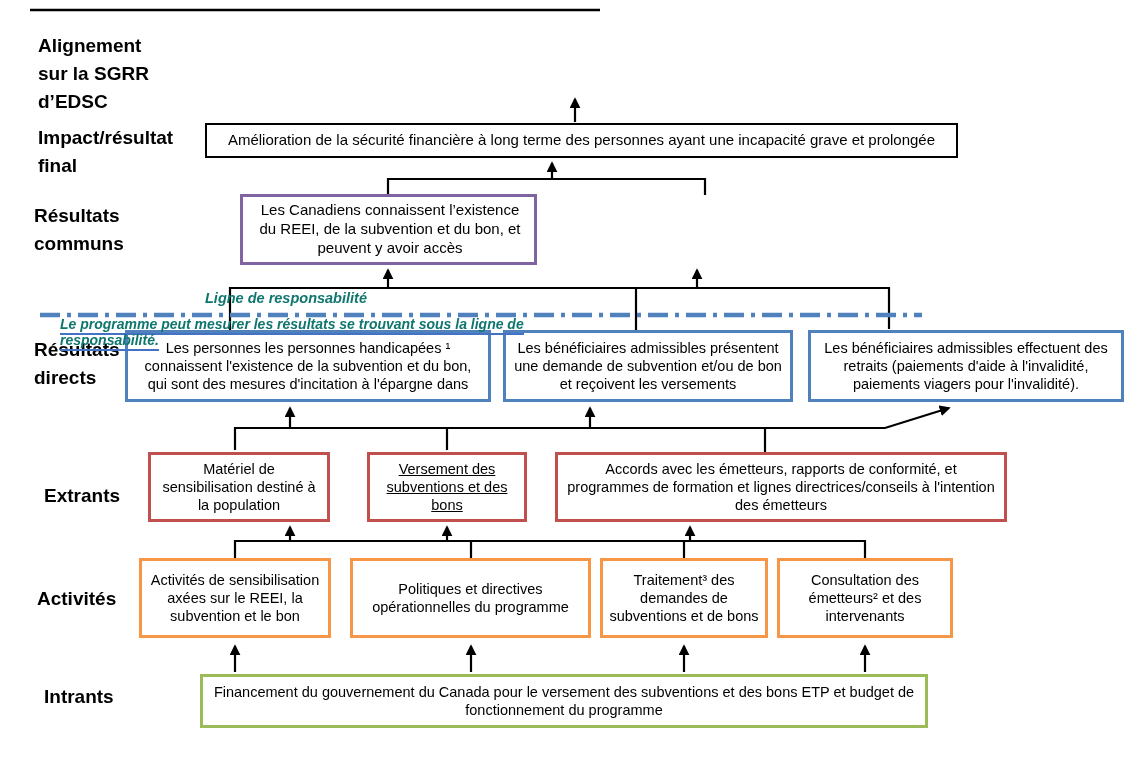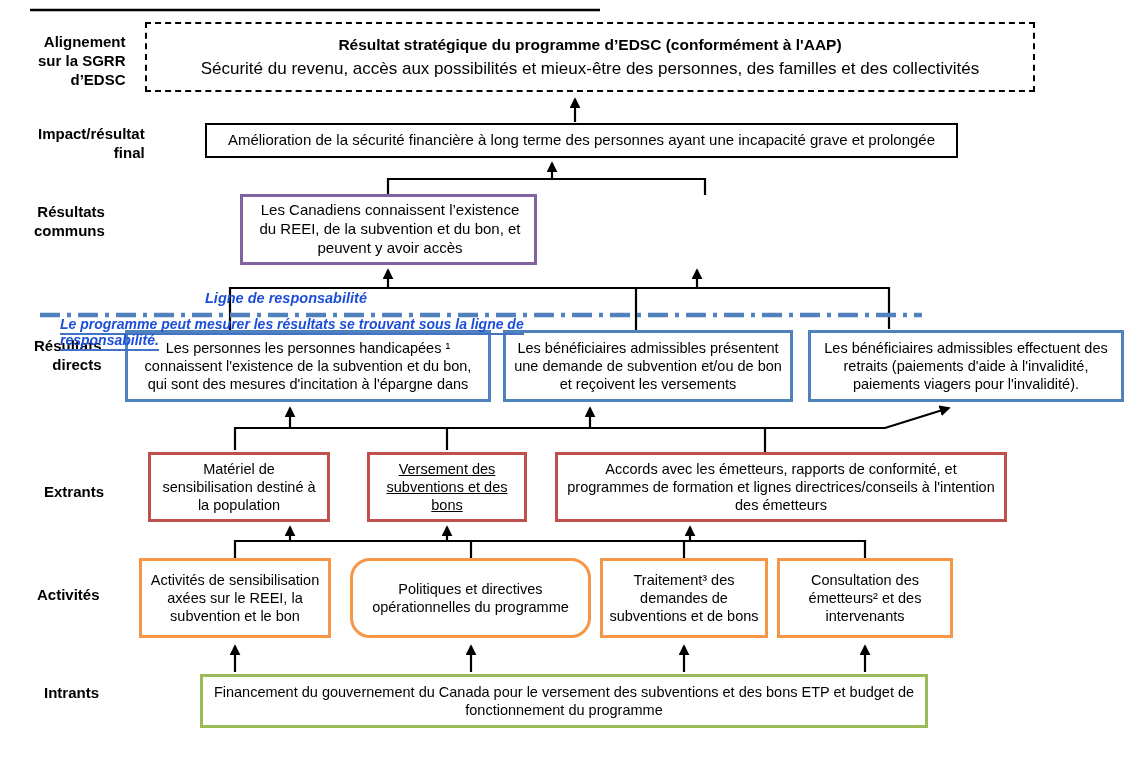--- a/index.html
+++ b/index.html
@@ -1,28 +1,28 @@
 <!DOCTYPE html>
 <html><head>
 <meta charset="utf-8">
 <style>
   html,body{margin:0;padding:0;background:#fff;}
   body{font-family:"Liberation Sans",sans-serif;color:#000;}
   .stage{position:relative;width:1146px;height:757px;background:#fff;overflow:hidden;}
   .stage svg{position:absolute;left:0;top:0;z-index:1;}
-  .lbl{position:absolute;z-index:3;font-weight:bold;font-size:15px;line-height:19px;white-space:pre-line;text-align:right;}
+  .lbl{position:absolute;z-index:3;font-weight:bold;font-size:19px;line-height:28px;white-space:pre-line;}
   .box{position:absolute;z-index:2;background:#fff;display:flex;flex-direction:column;align-items:center;justify-content:center;text-align:center;box-sizing:border-box;line-height:1.25;}
   .bk{border:2px solid #000;}
   .dash{border:2.5px dashed #000;}
   .cb{border:3.5px solid #888;}
   .t1{font-weight:bold;font-size:15.5px;margin-bottom:4px;}
   .t2{font-size:17px;}
   .f15{font-size:15px;padding:2px 8px;}
   .f14{font-size:14.5px;padding:2px 6px;}
-  .redtxt{position:absolute;z-index:4;color:#1d4ed8;font-style:italic;font-weight:bold;}
+  .redtxt{position:absolute;z-index:4;color:#0f766e;font-style:italic;font-weight:bold;}
   .lineLabel{left:205px;top:290px;font-size:14.5px;}
   .noteWrap{left:60px;top:316px;width:560px;text-align:left;font-size:14px;}
   .noteWrap span{border-bottom:2px solid #4472C4;padding-bottom:1px;}
 </style>
 </head>
 <body>
 
 <div class="stage">
 
   <svg width="1146" height="757" viewBox="0 0 1146 757">
@@ -65,40 +65,36 @@
   <div class="lbl" style="left:38px;top:124px;">Impact/résultat
 final</div>
   <div class="lbl" style="left:34px;top:202px;">Résultats
 communs</div>
   <div class="lbl" style="left:34px;top:336px;">Résultats
 directs</div>
   <div class="lbl" style="left:44px;top:482px;">Extrants</div>
   <div class="lbl" style="left:37px;top:585px;">Activités</div>
   <div class="lbl" style="left:44px;top:683px;">Intrants</div>
 
-  <div class="box dash" style="left:145px;top:22px;width:890px;height:70px;">
-    <div class="t1">Résultat stratégique du programme d’EDSC (conformément à l'AAP)</div>
-    <div class="t2">Sécurité du revenu, accès aux possibilités et mieux-être des personnes, des familles et des collectivités</div>
-  </div>
 
   <div class="box bk f15" style="left:205px;top:123px;width:753px;height:35px;">Amélioration de la sécurité financière à long terme des personnes ayant une incapacité grave et prolongée</div>
 
   <div class="box cb f15" style="left: 240px; top: 194px; width: 297px; height: 71px; border-color: rgb(128, 100, 162); padding-left: 11px;">Les Canadiens connaissent l’existence du REEI, de la subvention et du bon, et peuvent y avoir accès</div>
 
   <div class="redtxt lineLabel">Ligne de responsabilité</div>
   <div class="redtxt noteWrap"><span>Le programme peut mesurer les résultats se trouvant sous la ligne de responsabilité.</span></div>
 
   <div class="box cb f14" style="left: 125px; top: 330px; width: 366px; height: 72px; border-color: rgb(79, 129, 189);">Les personnes les personnes handicapées ¹ connaissent l'existence de la subvention et du bon, qui sont des mesures d'incitation à l'épargne dans</div>
   <div class="box cb f14" style="left: 503px; top: 330px; width: 290px; height: 72px; border-color: rgb(79, 129, 189);">Les bénéficiaires admissibles présentent une demande de subvention et/ou de bon et reçoivent les versements</div>
   <div class="box cb f14" style="left: 808px; top: 330px; width: 316px; height: 72px; border-color: rgb(79, 129, 189);">Les bénéficiaires admissibles effectuent des retraits (paiements d'aide à l'invalidité, paiements viagers pour l'invalidité).</div>
 
   <div class="box cb f14" style="left: 148px; top: 452px; width: 182px; height: 70px; border-color: rgb(192, 80, 77);">Matériel de sensibilisation destiné à la population</div>
   <div class="box cb f14" style="left: 367px; top: 452px; width: 160px; height: 70px; border-color: rgb(192, 80, 77); text-decoration: underline;">Versement des subventions et des bons</div>
   <div class="box cb f14" style="left: 555px; top: 452px; width: 452px; height: 70px; border-color: rgb(192, 80, 77);">Accords avec les émetteurs, rapports de conformité, et programmes de formation et lignes directrices/conseils à l'intention des émetteurs</div>
 
   <div class="box cb f14" style="left: 139px; top: 558px; width: 192px; height: 80px; border-color: rgb(247, 150, 70);">Activités de sensibilisation axées sur le REEI, la subvention et le bon</div>
-  <div class="box cb f14" style="left: 350px; top: 558px; width: 241px; height: 80px; border-color: rgb(247, 150, 70); border-radius: 20px;">Politiques et directives opérationnelles du programme</div>
+  <div class="box cb f14" style="left: 350px; top: 558px; width: 241px; height: 80px; border-color: rgb(247, 150, 70);">Politiques et directives opérationnelles du programme</div>
   <div class="box cb f14" style="left: 600px; top: 558px; width: 168px; height: 80px; border-color: rgb(247, 150, 70);">Traitement³ des demandes de subventions et de bons</div>
   <div class="box cb f14" style="left: 777px; top: 558px; width: 176px; height: 80px; border-color: rgb(247, 150, 70); text-align: center;">Consultation des émetteurs² et des intervenants</div>
 
   <div class="box cb f14" style="left: 200px; top: 674px; width: 728px; height: 54px; border-color: rgb(155, 187, 89);">Financement du gouvernement du Canada pour le versement des subventions et des bons ETP et budget de fonctionnement du programme</div>
 
 </div>
 
 </body></html>

